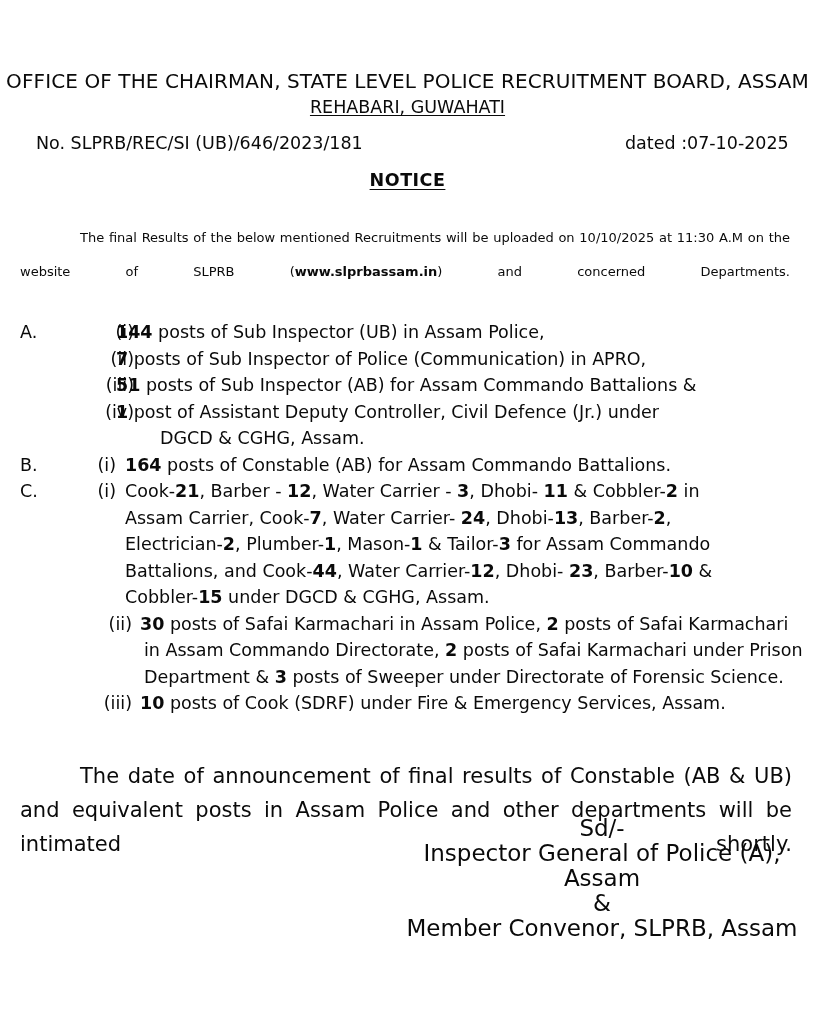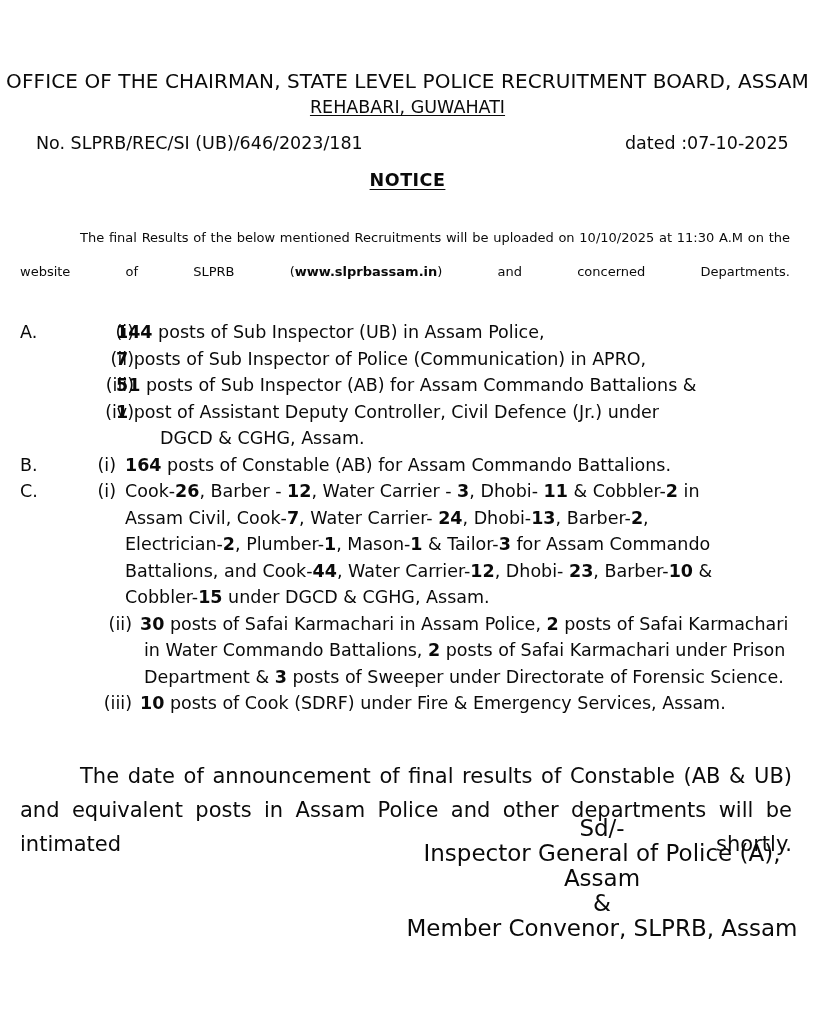--- a/index.html
+++ b/index.html
@@ -235,30 +235,30 @@
             <span class="item-rn">(i)</span>
             <div class="item-txt nowrapline"><b>164</b><span> posts of Constable (AB) for Assam Commando Battalions.</span></div>
           </div>
         </div>
       </div>
       <div class="sec secC">
         <span class="sec-mark">C.</span>
         <div class="sec-body">
           <div class="item">
             <span class="item-rn">(i)</span>
-            <div class="item-txt nowrapline"><span>Cook-</span><b>26</b><span>, Barber - </span><b>12</b><span>, Water Carrier - </span><b>3</b><span>, Dhobi- </span><b>11</b><span> &amp; Cobbler-</span><b>2</b><span>  in</span></div>
-            <div class="cont nowrapline"><span>Assam Civil, Cook-</span><b>7</b><span>, Water Carrier- </span><b>24</b><span>, Dhobi-</span><b>13</b><span>, Barber-</span><b>2</b><span>,</span></div>
+            <div class="item-txt nowrapline"><span>Cook-</span><b>21</b><span>, Barber - </span><b>12</b><span>, Water Carrier - </span><b>3</b><span>, Dhobi- </span><b>11</b><span> &amp; Cobbler-</span><b>2</b><span>  in</span></div>
+            <div class="cont nowrapline"><span>Assam Carrier, Cook-</span><b>7</b><span>, Water Carrier- </span><b>24</b><span>, Dhobi-</span><b>13</b><span>, Barber-</span><b>2</b><span>,</span></div>
             <div class="cont nowrapline"><span>Electrician-</span><b>2</b><span>, Plumber-</span><b>1</b><span>, Mason-</span><b>1</b><span> &amp;  Tailor-</span><b>3</b><span> for Assam Commando</span></div>
             <div class="cont nowrapline"><span>Battalions, and Cook-</span><b>44</b><span>, Water Carrier-</span><b>12</b><span>, Dhobi- </span><b>23</b><span>, Barber-</span><b>10</b><span> &amp;</span></div>
             <div class="cont nowrapline"><span>Cobbler-</span><b>15</b><span>  under DGCD &amp; CGHG, Assam.</span></div>
           </div>
           <div class="item sub">
             <span class="item-rn">(ii)</span>
             <div class="item-txt nowrapline"><b>30</b><span> posts of Safai Karmachari in Assam Police, </span><b>2</b><span> posts of Safai Karmachari</span></div>
-            <div class="cont nowrapline"><span>in Water Commando Battalions, </span><b>2</b><span> posts of Safai Karmachari under Prison</span></div>
+            <div class="cont nowrapline"><span>in Assam Commando Directorate, </span><b>2</b><span> posts of Safai Karmachari under Prison</span></div>
             <div class="cont nowrapline"><span>Department &amp; </span><b>3</b><span> posts of Sweeper under Directorate of Forensic Science.</span></div>
           </div>
           <div class="item sub">
             <span class="item-rn">(iii)</span>
             <div class="item-txt nowrapline"><b>10</b><span> posts of Cook (SDRF) under Fire &amp; Emergency Services, Assam.</span></div>
           </div>
         </div>
       </div>
     </div>
 

